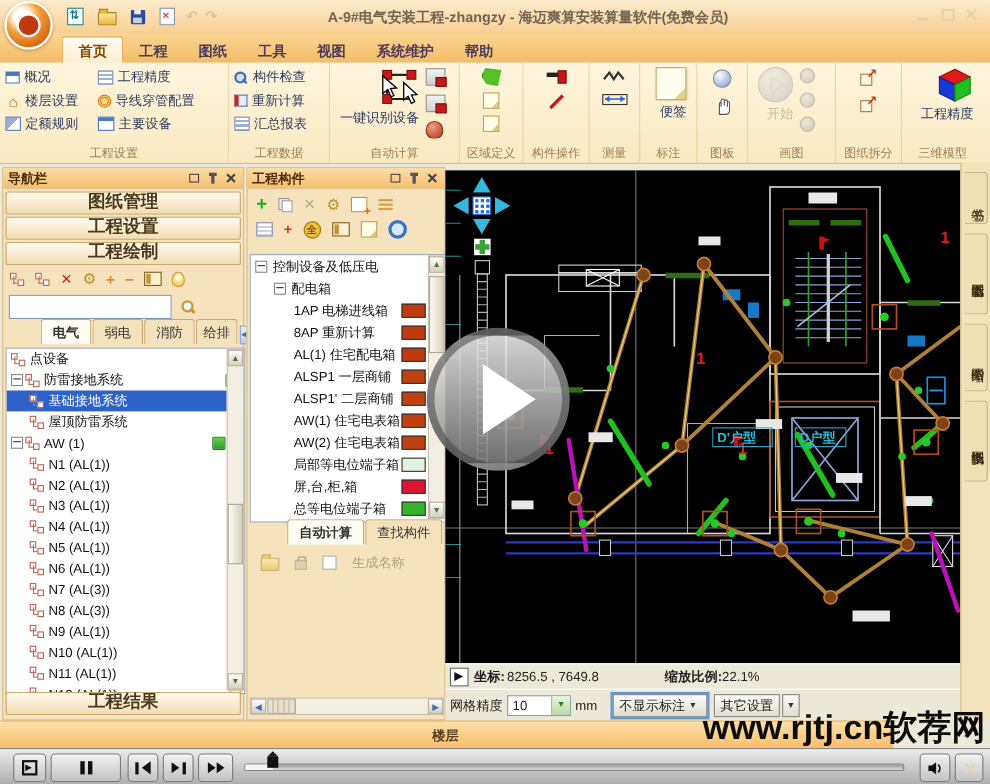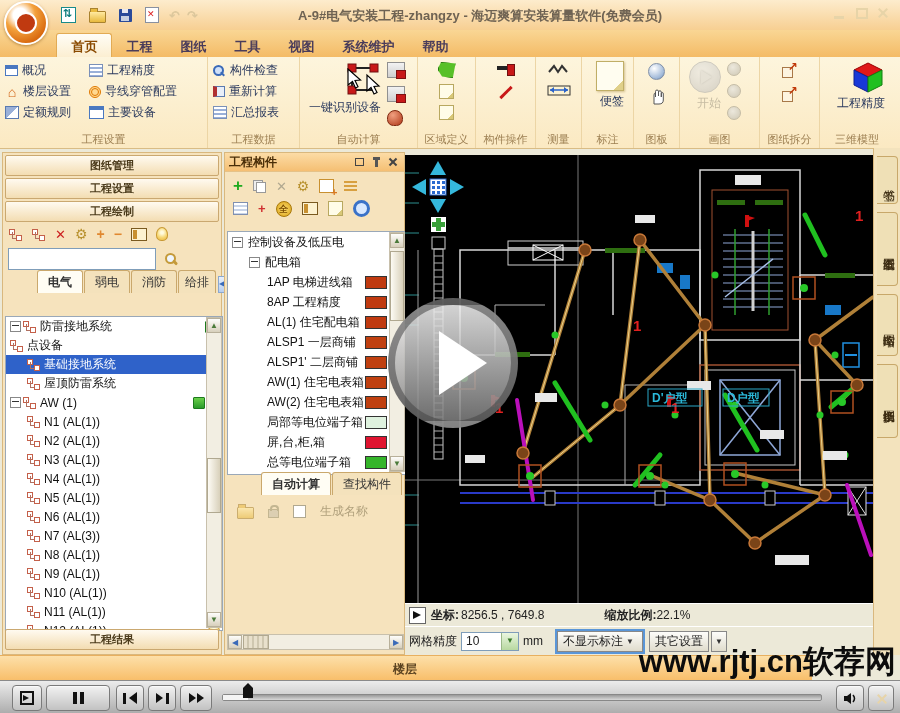--- a/index.html
+++ b/index.html
@@ -70,21 +70,21 @@
   .panel{position:absolute;background:#f6e3bd;border:1px solid #d9b87e;box-sizing:border-box;}
   .phead{height:18px;background:linear-gradient(#fcdca6,#f5bf73);display:flex;align-items:center;padding:0 4px;border-bottom:1px solid #e5c288;}
   .ptitle{font-size:12px;font-weight:bold;color:#4a2e08;flex:1;}
   .pico{width:12px;height:11px;margin-left:3px;border:1px solid transparent;display:flex;align-items:center;justify-content:center;}
   .pin{width:3px;height:7px;background:#555;position:relative;margin-top:2px;}
   .pin::before{content:"";position:absolute;top:-3px;left:-2px;width:7px;height:3px;background:#555;}
   .xsm{position:relative;width:8px;height:8px;}
   .xsm::before,.xsm::after{content:"";position:absolute;left:-1px;top:3px;width:10px;height:2px;background:#444;}
   .xsm::before{transform:rotate(45deg);} .xsm::after{transform:rotate(-45deg);}
   .sqsm{width:7px;height:6px;border:1px solid #444;}
-  .barbtn{height:19px;margin:2px 2px 0 2px;background:linear-gradient(#fffaf0,#f3ddb2);border:1px solid #caa870;border-radius:2px;text-align:center;font-size:11px;font-weight:bold;color:#4a3a1a;line-height:18px;cursor:default;}
+  .barbtn{height:19px;margin:2px 2px 0 2px;background:linear-gradient(#fffaf0,#f3ddb2);border:1px solid #caa870;border-radius:2px;text-align:center;font-size:16px;font-weight:bold;color:#4a3a1a;line-height:18px;cursor:default;}
   
   .ntb{display:flex;align-items:center;gap:9px;padding:4px 6px;}
   .tico{position:relative;width:14px;height:13px;display:inline-block;flex:none;}
   .tico::before{content:"";position:absolute;left:0;top:1px;width:4px;height:4px;border:1px solid #c4604a;background:#fff;}
   .tico::after{content:"";position:absolute;right:1px;bottom:0;width:4px;height:4px;border:1px solid #c4604a;background:#fff;box-shadow:-9px 1px 0 -1px rgba(196,96,74,.0);}
   .tico i{position:absolute;left:3px;top:4px;width:8px;height:6px;border-left:1px solid #b07060;border-bottom:1px solid #b07060;}
   .g-x{color:#cc2020;font-weight:bold;font-size:13px;} .g-x::before{content:"✕";}
   .g-gear{color:#b8912e;font-size:14px;} .g-gear::before{content:"⚙";}
   .g-plus{color:#e08830;font-weight:bold;font-size:14px;} .g-plus::before{content:"+";}
   .g-minus{color:#e08830;font-weight:bold;font-size:14px;} .g-minus::before{content:"−";}
@@ -363,20 +363,32 @@
           <polygon points="3,9 17,16 17,31 3,24" fill="#1838d8" stroke="#102090"></polygon>
           <polygon points="31,9 17,16 17,31 31,24" fill="#20c020" stroke="#108010"></polygon>
         </svg>
         <span class="biglab">工程精度</span>
       </div>
       <div class="rlabel">三维模型</div>
     </div>
   </div>
 
   <div class="panel" style="left:2px;top:152px;width:220px;height:503px;">
+    <div class="phead">
+      <span class="ptitle">导航栏</span>
+      <span class="pico">
+          <span class="sqsm"></span>
+        </span>
+      <span class="pico">
+          <span class="pin"></span>
+        </span>
+      <span class="pico">
+          <span class="xsm"></span>
+        </span>
+    </div>
     <div class="barbtn">图纸管理</div>
     <div class="barbtn">工程设置</div>
     <div class="barbtn">工程绘制</div>
     <div class="ntb">
       <span class="tico">
           <i></i>
         </span>
       <span class="tico">
           <i></i>
         </span>
@@ -396,67 +408,67 @@
       <span class="ctab">弱电</span>
       <span class="ctab">消防</span>
       <span class="ctab" style="padding:3px 6px 2px;">给排</span>
       <span class="scrbtn">◀</span>
       <span class="scrbtn">▶</span>
     </div>
     <div class="treebox" style="left:2px;top:163px;width:216px;height:313px;">
       <div>
 
           <div class="trow lvl0">
-            <span class="exp"></span>
-            <span class="tico">
-              <i></i>
-            </span>
-            <span class="tlab">防雷接地系统</span>
-            <span class="fill"></span>
-            <span class="badge"></span>
-
-          </div>
-
-          <div class="trow lvl0">
 
             <span class="tico">
               <i></i>
             </span>
             <span class="tlab">点设备</span>
             <span class="fill"></span>
 
-          </div>
-
-          <div class="trow sel lvl1">
-
-            <span class="tico">
-              <i></i>
-            </span>
-            <span class="tlab">基础接地系统</span>
-            <span class="fill"></span>
-
-            <span class="bulb"></span>
-          </div>
-
-          <div class="trow lvl1">
-
-            <span class="tico">
-              <i></i>
-            </span>
-            <span class="tlab">屋顶防雷系统</span>
-            <span class="fill"></span>
-
-            <span class="bulb"></span>
           </div>
 
           <div class="trow lvl0">
             <span class="exp"></span>
             <span class="tico">
               <i></i>
             </span>
+            <span class="tlab">防雷接地系统</span>
+            <span class="fill"></span>
+            <span class="badge"></span>
+
+          </div>
+
+          <div class="trow sel lvl1">
+
+            <span class="tico">
+              <i></i>
+            </span>
+            <span class="tlab">基础接地系统</span>
+            <span class="fill"></span>
+
+            <span class="bulb"></span>
+          </div>
+
+          <div class="trow lvl1">
+
+            <span class="tico">
+              <i></i>
+            </span>
+            <span class="tlab">屋顶防雷系统</span>
+            <span class="fill"></span>
+
+            <span class="bulb"></span>
+          </div>
+
+          <div class="trow lvl0">
+            <span class="exp"></span>
+            <span class="tico">
+              <i></i>
+            </span>
             <span class="tlab">AW (1)</span>
             <span class="fill"></span>
             <span class="badge"></span>
             <span class="bulb"></span>
           </div>
 
           <div class="trow lvl1">
 
             <span class="tico">
               <i></i>
@@ -531,21 +543,21 @@
             <span class="fill"></span>
 
             <span class="bulb"></span>
           </div>
 
           <div class="trow lvl1">
 
             <span class="tico">
               <i></i>
             </span>
-            <span class="tlab">N8 (AL(1))</span>
+            <span class="tlab">N8 (AL(3))</span>
             <span class="fill"></span>
 
             <span class="bulb"></span>
           </div>
 
           <div class="trow lvl1">
 
             <span class="tico">
               <i></i>
             </span>
@@ -648,21 +660,21 @@
           <div class="trow lvl2" style="height:20px;text-align:center;">
 
             <span class="tlab" style="max-width:96px;">1AP 电梯进线箱</span>
             <span class="fill"></span>
             <span class="swatch" style="background: rgb(192, 58, 16);"></span>
             <span class="bulb"></span>
           </div>
 
           <div class="trow lvl2" style="height:20px;">
 
-            <span class="tlab" style="max-width:96px;">8AP 工程精度</span>
+            <span class="tlab" style="max-width:96px;">8AP 重新计算</span>
             <span class="fill"></span>
             <span class="swatch" style="background: rgb(192, 58, 16);"></span>
             <span class="bulb"></span>
           </div>
 
           <div class="trow lvl2" style="height:20px;">
 
             <span class="tlab" style="max-width:96px;">AL(1) 住宅配电箱</span>
             <span class="fill"></span>
             <span class="swatch" style="background: rgb(192, 58, 16);"></span>

